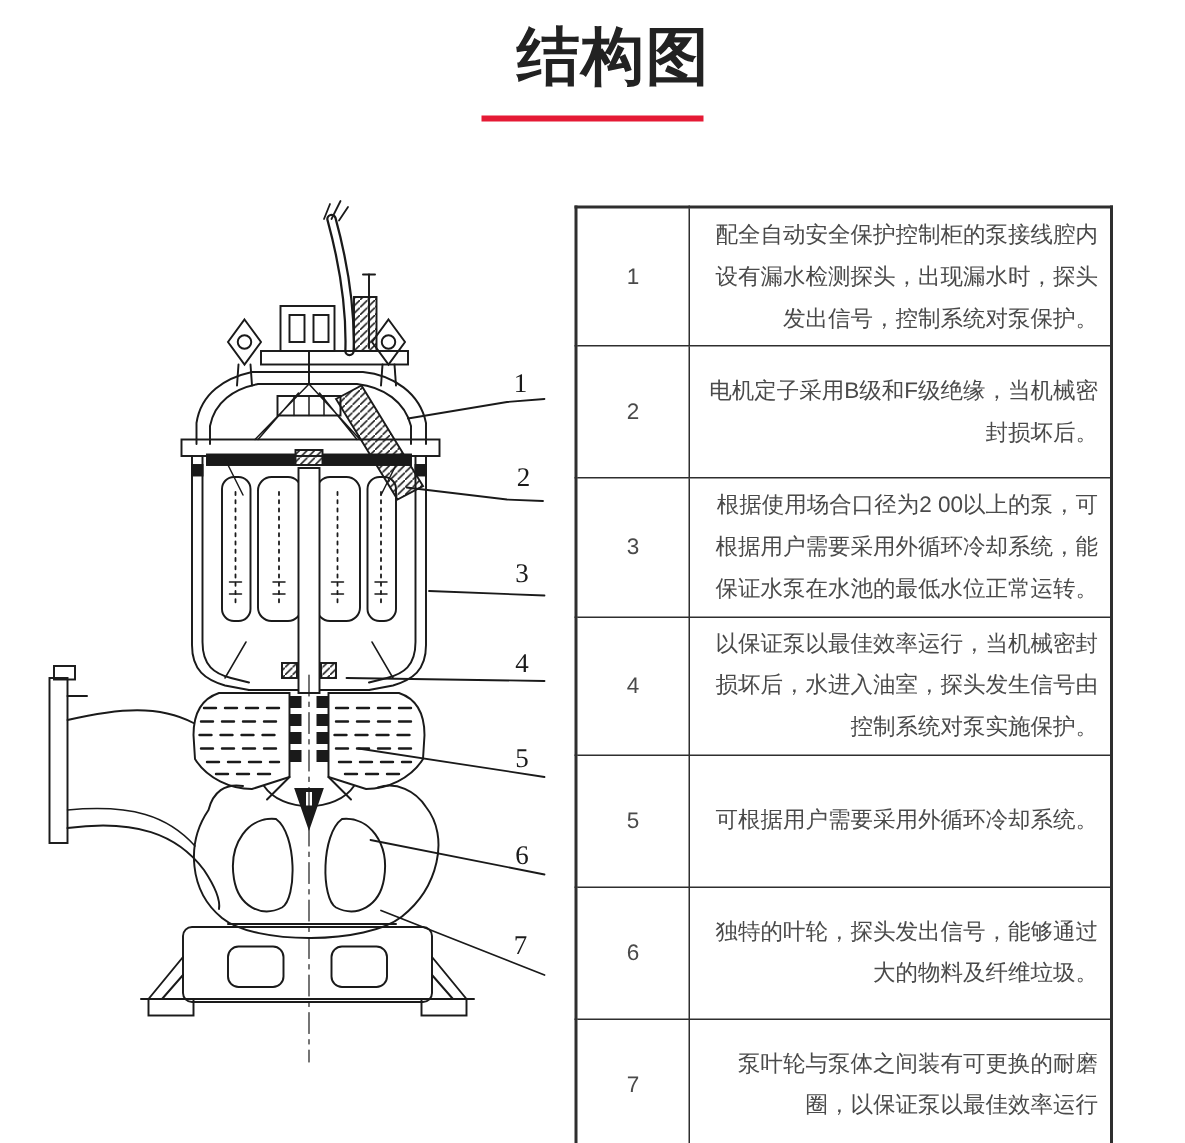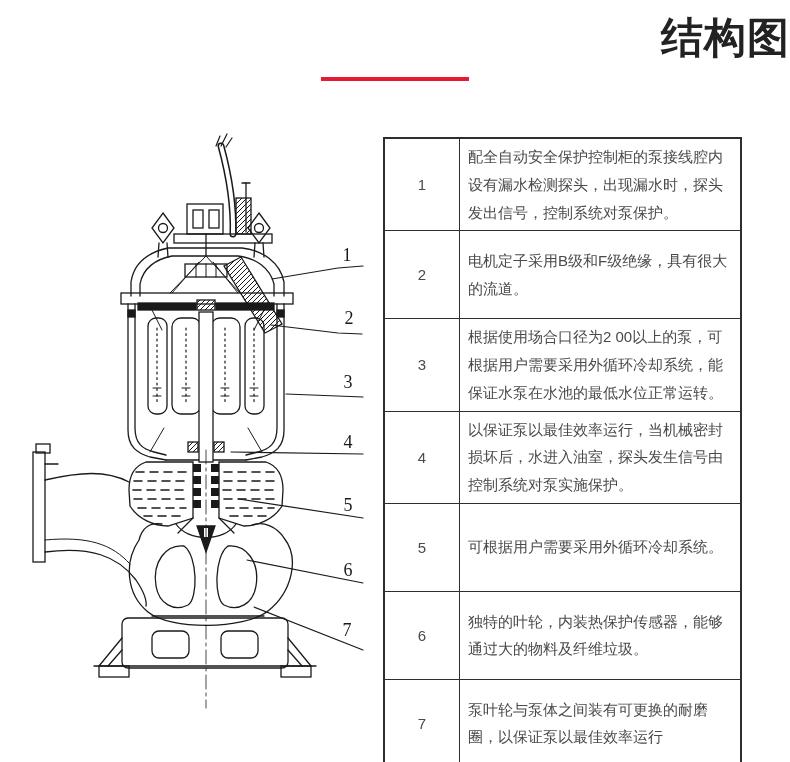--- a/index.html
+++ b/index.html
@@ -1,38 +1,38 @@
 <!DOCTYPE html>
 <html><head>
 <meta charset="utf-8">
 <style>
   html,body{margin:0;padding:0;}
   body{
     width:790px;height:762px;background:#ffffff;position:relative;overflow:hidden;
     font-family:"Liberation Sans","DejaVu Sans",sans-serif;
   }
   .title{
-    text-align:right;padding-top:10px;font-size:42px;font-weight:bold;
+    text-align:center;padding-top:10px;font-size:42px;font-weight:bold;
     color:#222;letter-spacing:1px;margin-left:28px;
   }
   .title-underline{
     width:148px;height:4px;margin:11px auto 0;background:#e51a35;
   }
   #diagram-svg{position:absolute;left:0;top:0;width:790px;height:762px;}
   .table-wrap{position:absolute;left:383px;top:137px;width:359px;}
   table.parts{
     border-collapse:collapse;width:100%;table-layout:fixed;
     border:2px solid #2e2e2e;background:#fff;
   }
   table.parts td{
     border:1px solid #2e2e2e;height:79px;vertical-align:middle;
     color:#4a4a4a;font-size:15px;
   }
   td.num{width:72px;text-align:center;}
-  td.desc{text-align:left;line-height:1.85;padding:4px 8px;}
+  td.desc{text-align:right;line-height:1.85;padding:4px 8px;}
 </style>
 </head>
 <body>
 
 <div class="title">结构图</div>
 <div class="title-underline"></div>
 
 <svg id="diagram-svg" viewBox="0 0 790 762" xmlns="http://www.w3.org/2000/svg">
   <defs>
     <pattern id="hatch" patternUnits="userSpaceOnUse" width="5" height="5">
@@ -187,37 +187,37 @@
 
 <div class="table-wrap">
   <table class="parts">
     <tbody>
       <tr>
         <td class="num">1</td>
         <td class="desc">配全自动安全保护控制柜的泵接线腔内设有漏水检测探头，出现漏水时，探头发出信号，控制系统对泵保护。</td>
       </tr>
       <tr>
         <td class="num">2</td>
-        <td class="desc">电机定子采用B级和F级绝缘，具有很大的流道。</td>
+        <td class="desc">电机定子采用B级和F级绝缘，当机械密封损坏后。</td>
       </tr>
       <tr>
         <td class="num">3</td>
         <td class="desc">根据使用场合口径为2 00以上的泵，可根据用户需要采用外循环冷却系统，能保证水泵在水池的最低水位正常运转。</td>
       </tr>
       <tr>
         <td class="num">4</td>
         <td class="desc">以保证泵以最佳效率运行，当机械密封损坏后，水进入油室，探头发生信号由控制系统对泵实施保护。</td>
       </tr>
       <tr>
         <td class="num">5</td>
         <td class="desc">可根据用户需要采用外循环冷却系统。</td>
       </tr>
       <tr>
         <td class="num">6</td>
-        <td class="desc">独特的叶轮，内装热保护传感器，能够通过大的物料及纤维垃圾。</td>
+        <td class="desc">独特的叶轮，探头发出信号，能够通过大的物料及纤维垃圾。</td>
       </tr>
       <tr>
         <td class="num">7</td>
         <td class="desc">泵叶轮与泵体之间装有可更换的耐磨圈，以保证泵以最佳效率运行</td>
       </tr>
     </tbody>
   </table>
 </div>
 
 </body></html>

